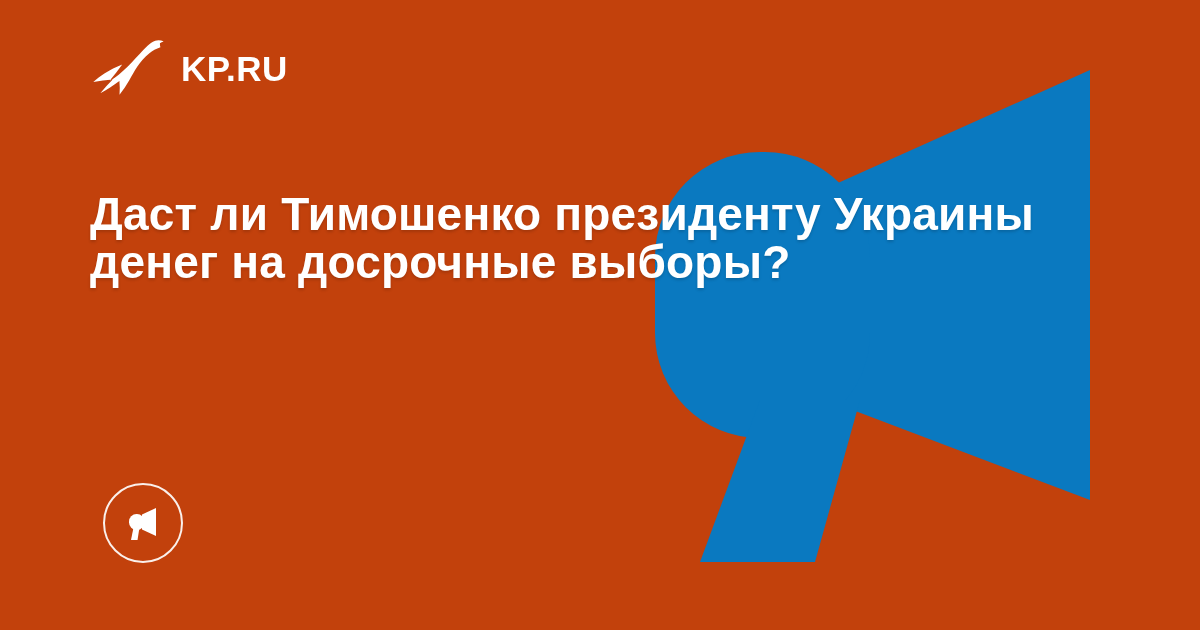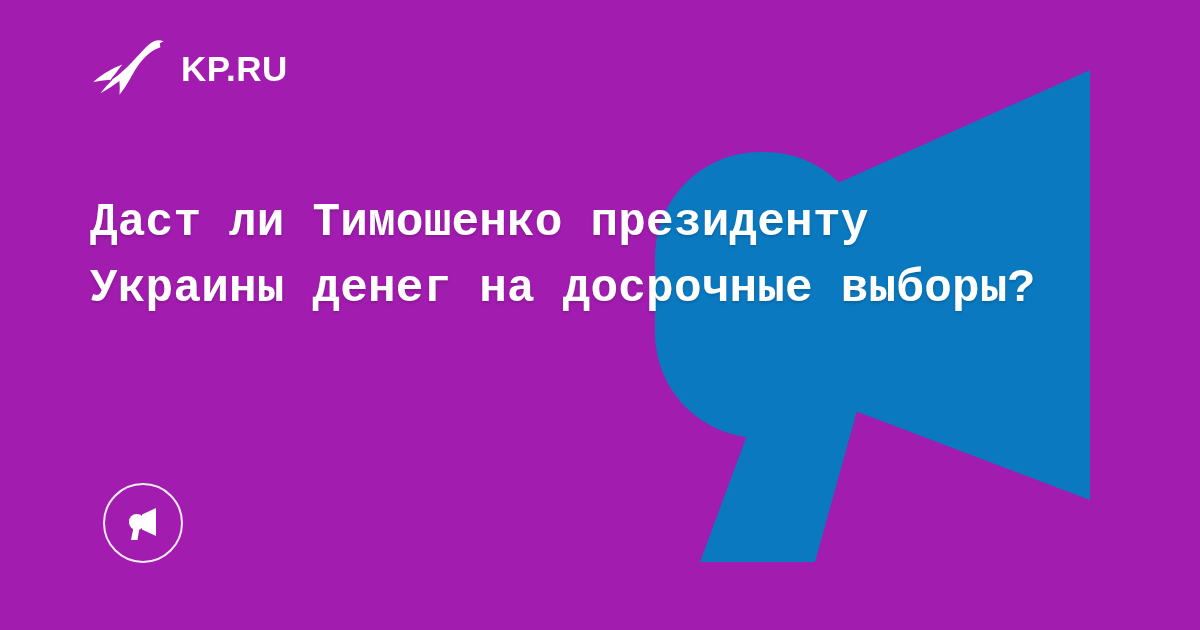--- a/index.html
+++ b/index.html
@@ -12,21 +12,21 @@
     height: 630px;
     overflow: hidden;
     font-family: "Liberation Sans", "DejaVu Sans", sans-serif;
   }
 
   
   .share-card {
     position: relative;
     width: 1200px;
     height: 630px;
-    background: #a21caf;
+    background: #c2410c;
     overflow: hidden;
   }
 
   
   .watermark {
     position: absolute;
     left: 0;
     top: 0;
     width: 1200px;
     height: 630px;
@@ -62,24 +62,24 @@
   
   .headline {
     position: absolute;
     left: 90px;
     top: 190px;
     width: 960px;
     margin: 0;
     color: #ffffff;
     font-size: 46px;
     font-weight: 700;
-    line-height: 66px;
+    line-height: 48px;
     letter-spacing: 0.2px;
     text-shadow: 0 2px 3px rgba(0, 0, 0, 0.16);
-    font-family: Liberation Mono, monospace;
+    font-family: Liberation Sans, sans-serif;
   }
 
   
   .badge {
     position: absolute;
     left: 103px;
     top: 483px;
     width: 80px;
     height: 80px;
     border: 2px solid rgba(255, 255, 255, 0.92);

